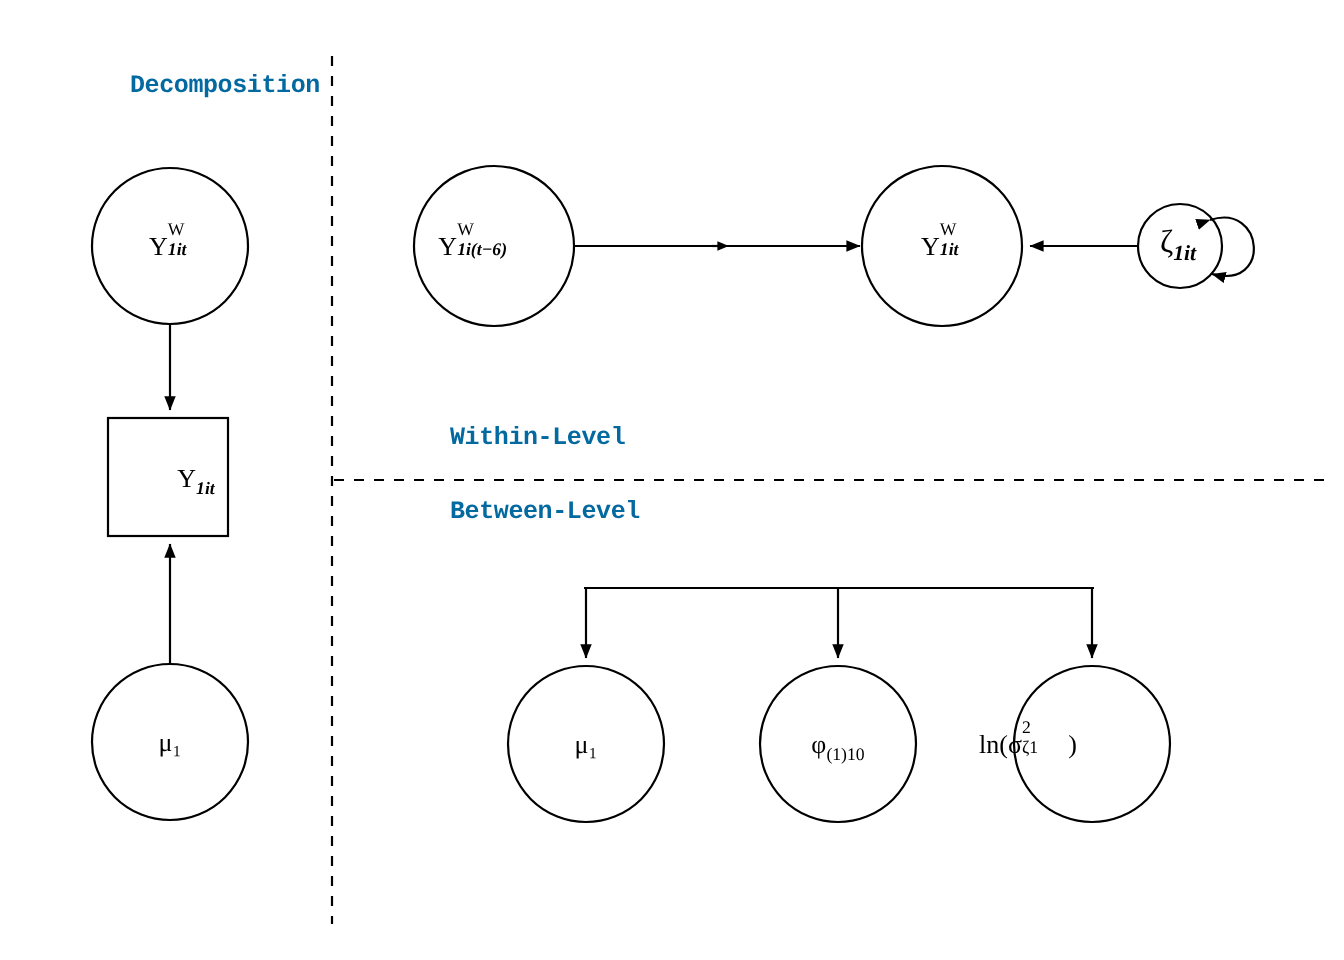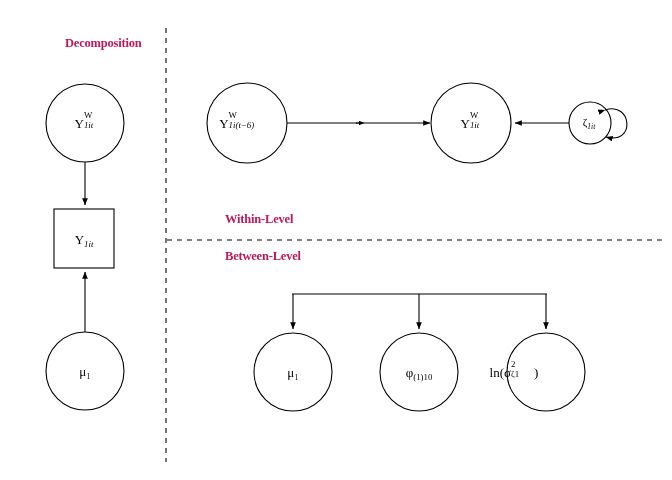--- a/index.html
+++ b/index.html
@@ -10,24 +10,24 @@
   #canvas {
     position: relative;
     width: 672px;
     height: 480px;
     background: #ffffff;
     overflow: hidden;
     font-family: "Liberation Serif", serif;
   }
   .panel-title {
     position: absolute;
-    font-family: Liberation Serif, serif;
+    font-family: Liberation Mono, monospace;
     font-weight: bold;
     font-size: 12.5px;
-    color: #be185d;
+    color: #0369a1;
     letter-spacing: -0.2px;
     white-space: nowrap;
     padding-left: 43px;
   }
   #title-decomposition { left: 22px; top: 36px; }
   #title-within  { left: 182px; top: 212px; }
   #title-between { left: 182px; top: 249px; }
 
   svg#diagram {
     position: absolute;
@@ -54,26 +54,26 @@
   }
   .node-label {
     position: absolute;
     font-family: "Liberation Serif", serif;
     font-size: 13px;
     color: #000000;
     white-space: nowrap;
     transform: translate(-50%, -50%);
     line-height: 1;
   }
-  .node-label.small { font-size: 11px; }
+  .node-label.small { font-size: 16px; }
   .node-label sup, .node-label sub {
     font-size: 0.68em;
     line-height: 0;
   }
-  .node-label .it { font-style: italic; }
+  .node-label .it { font-style: italic; font-weight: bold; }
   .stack {
     display: inline-block;
     position: relative;
     vertical-align: baseline;
   }
   .stack .sup-part {
     position: absolute;
     left: 0;
     top: -0.72em;
     font-size: 0.68em;
@@ -141,21 +141,21 @@
   </svg>
 
   <div class="panel-title" id="title-decomposition">Decomposition</div>
   <div class="panel-title" id="title-within">Within-Level</div>
   <div class="panel-title" id="title-between">Between-Level</div>
 
   <div class="node-label" style="left:85px; top:123px;">
     <span>Y</span><span class="stack"><span class="base-part">M</span><span class="sup-part">W</span><span class="sub-part it">1it</span></span>
   </div>
 
-  <div class="node-label" style="left:84px; top:239px;">
+  <div class="node-label" style="left:98px; top:239px;">
     <span>Y</span><sub class="it">1it</sub>
   </div>
 
   <div class="node-label" style="left:85px; top:371px;">μ₁</div>
 
   <div class="node-label" style="left:247px; top:123px;">
     <span>Y</span><span class="stack"><span class="base-part">MMMM</span><span class="sup-part">W</span><span class="sub-part it">1i(t−6)</span></span>
   </div>
 
   <div class="node-label" style="left:471px; top:123px;">

